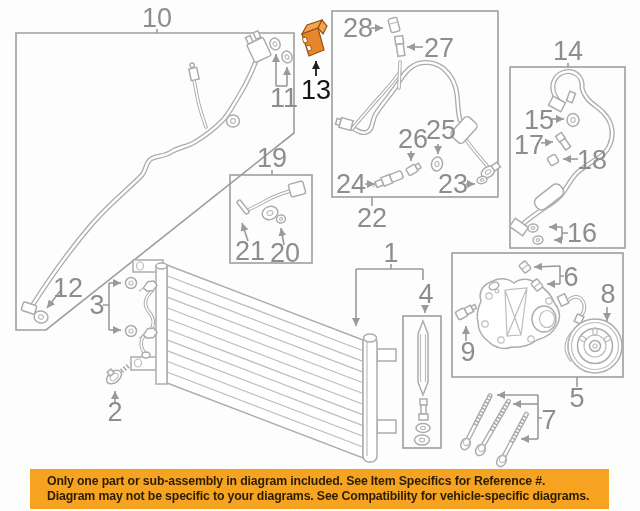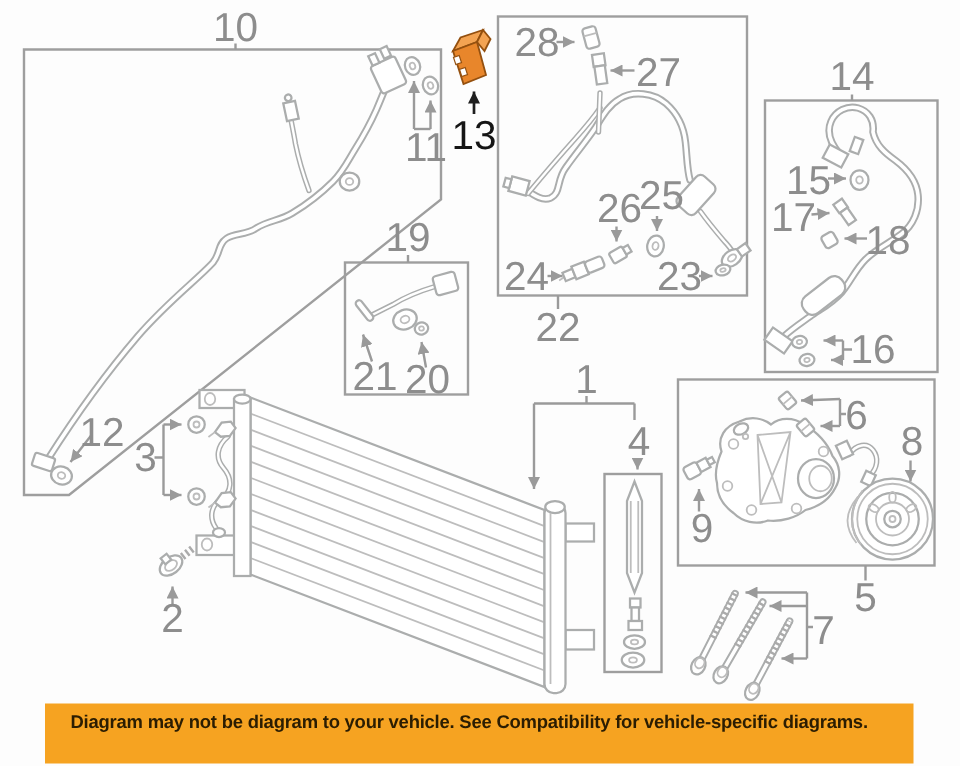--- a/index.html
+++ b/index.html
@@ -408,15 +408,16 @@
     <text class="lbl" x="453" y="193">23</text>
     <text class="lbl" x="351" y="193">24</text>
     <text class="lbl" x="441" y="139">25</text>
     <text class="lbl" x="413" y="148">26</text>
     <text class="lbl" x="439" y="57">27</text>
     <text class="lbl" x="358" y="37">28</text>
   </g>
 </svg>
 
 <div id="banner">
-  <div>Diagram may not be diagram to your vehicle. See Compatibility for vehicle-specific diagrams.</div>
+  <div>Only one part or sub-assembly in diagram included. See Item Specifics for Reference #.</div>
+  <div>Diagram may not be specific to your diagrams. See Compatibility for vehicle-specific diagrams.</div>
 </div>
 </div>
 
 </body></html>

